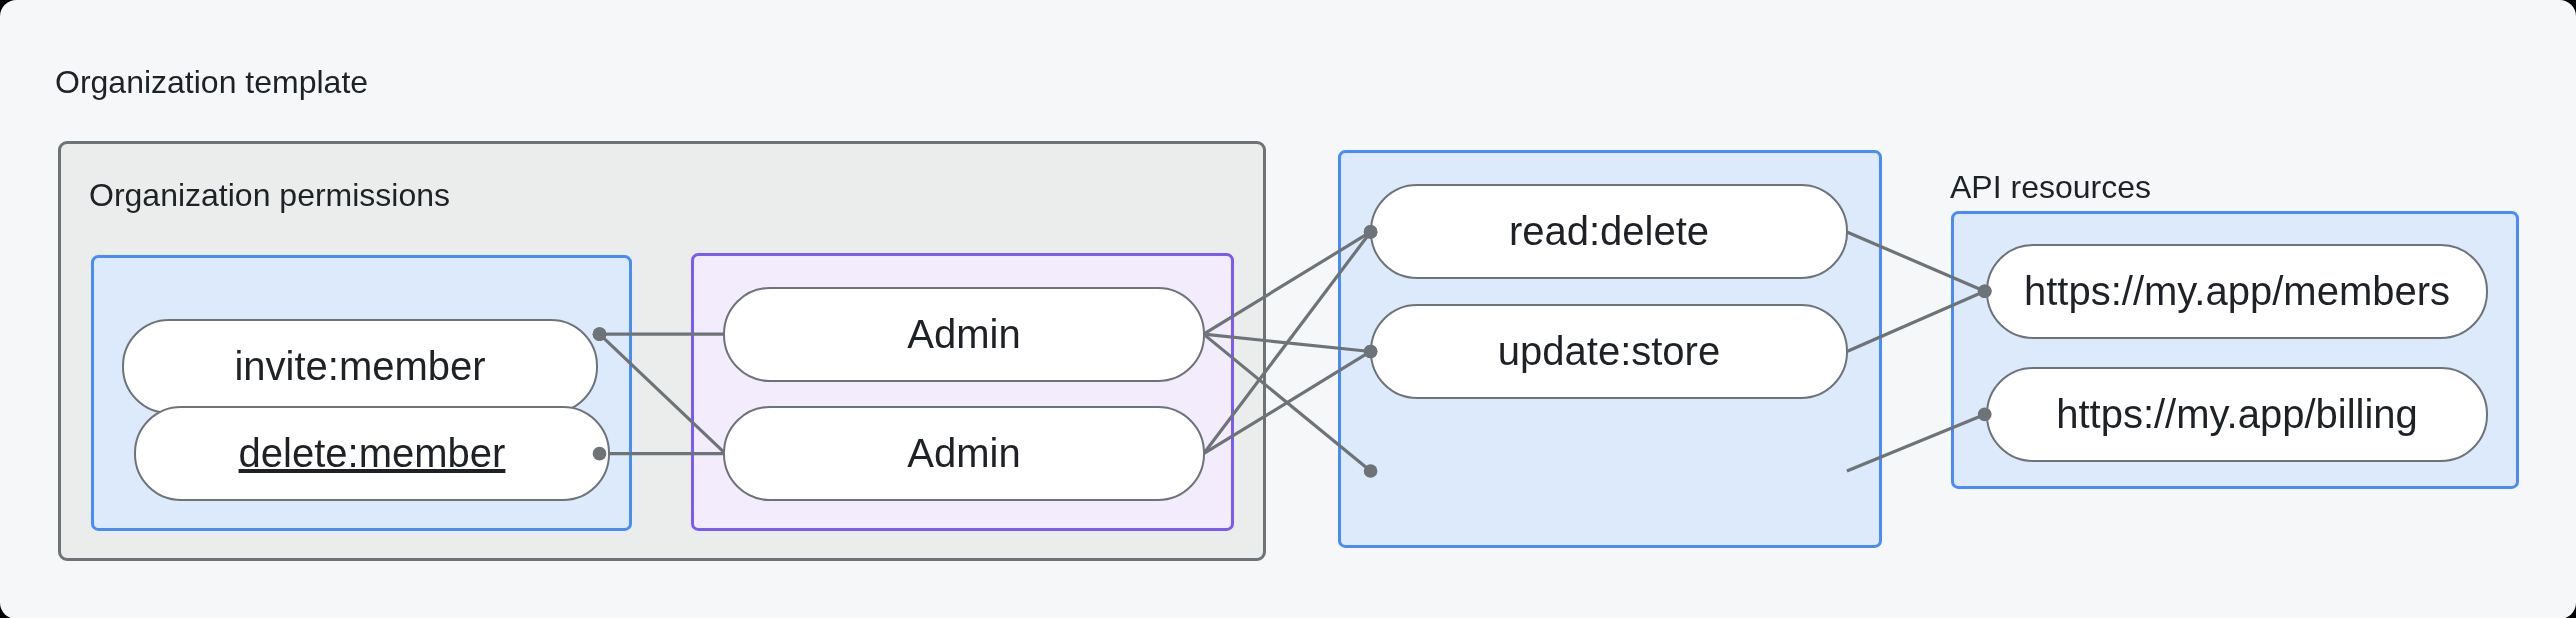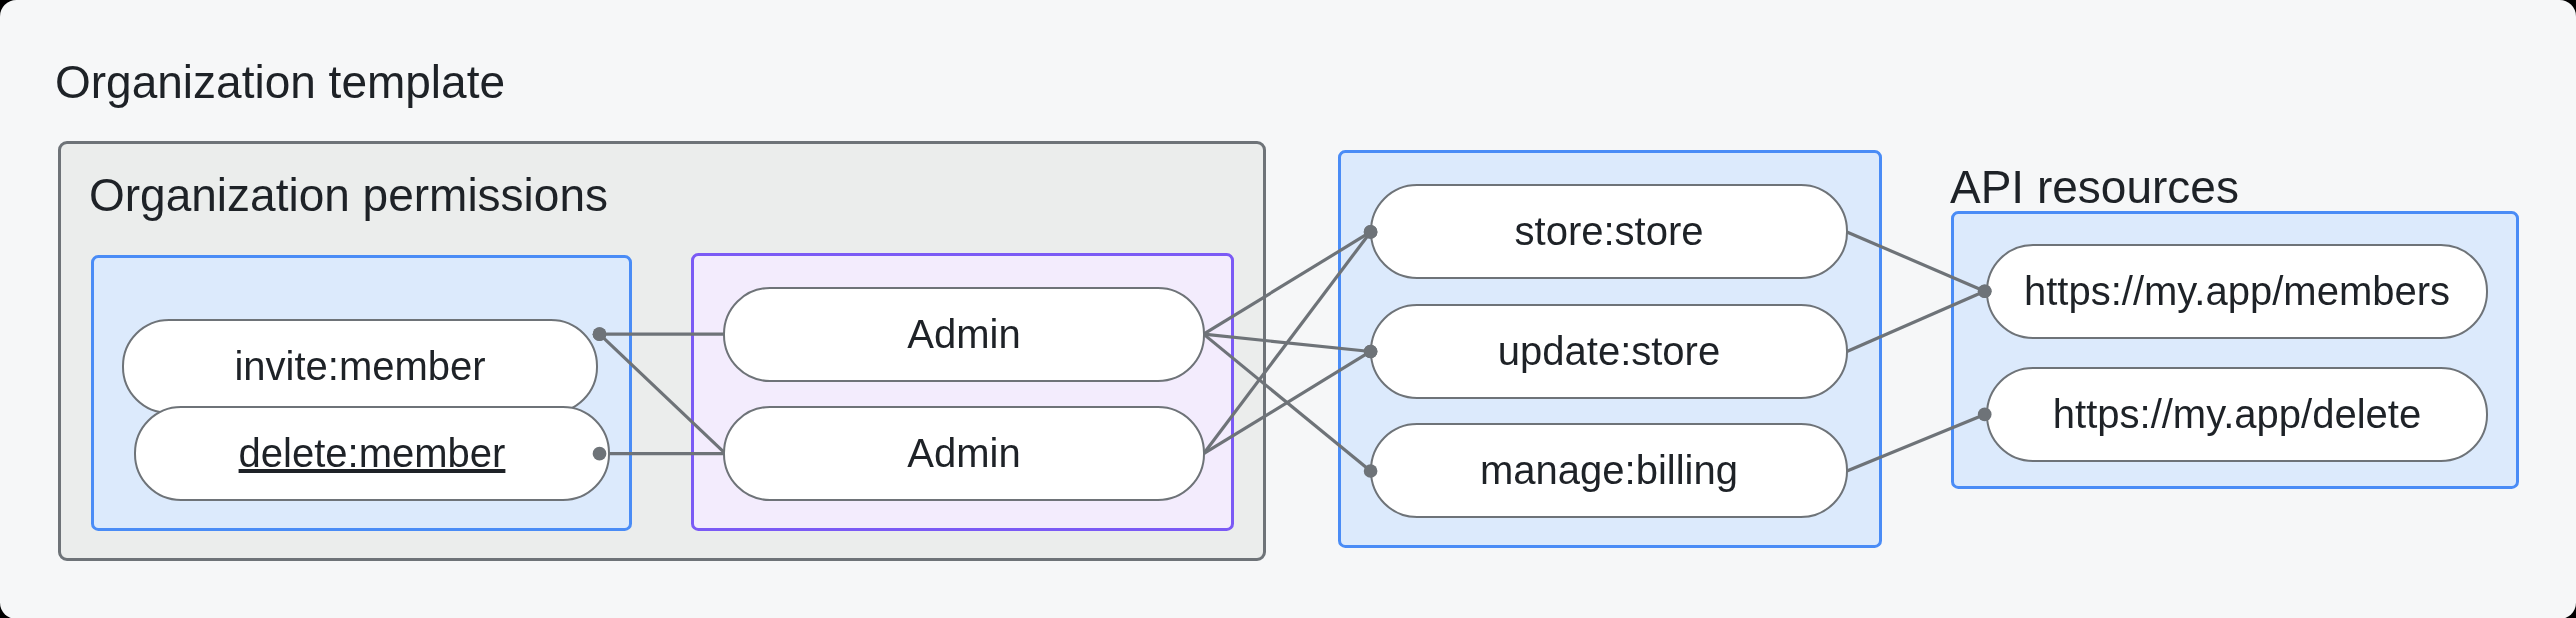--- a/index.html
+++ b/index.html
@@ -11,21 +11,21 @@
   #canvas {
     position: relative;
     width: 2576px;
     height: 619px;
     background: #f6f7f8;
     border-radius: 16.4px;
     overflow: hidden;
   }
   .group-label {
     position: absolute;
-    font-size: 46px;
+    font-size: 32px;
     line-height: 40px;
     color: #1e2227;
     white-space: nowrap;
     letter-spacing: 0px;
   }
   .box {
     position: absolute;
     box-sizing: border-box;
   }
   .box.gray {
@@ -104,29 +104,28 @@
   <div class="group-label" style="left:1950px; top:135px;margin-top:32px;">API resources</div>
 
   <div class="pill" style="left:122px; top:287px; width:476px;margin-top:32px;">invite:member</div>
 
   <div class="pill" style="left:134px; top:406px; width:476px;text-decoration:underline;">delete:member</div>
 
   <div class="pill" style="left:723px; top:287px; width:482px;">Admin</div>
 
   <div class="pill" style="left:723px; top:406px; width:482px;">Admin</div>
 
-  <div class="pill" style="left:1370px; top:184px; width:478px;">store:store</div>
+  <div class="pill" style="left:1370px; top:184px; width:478px;">read:delete</div>
 
   <div class="pill" style="left:1370px; top:304px; width:478px;">update:store</div>
 
-  <div class="pill" style="left:1370px; top:423px; width:478px;">manage:billing</div>
 
   <div class="pill" style="left:1986px; top:244px; width:502px;">https://my.app/members</div>
 
-  <div class="pill" style="left:1986px; top:367px; width:502px;">https://my.app/delete</div>
+  <div class="pill" style="left:1986px; top:367px; width:502px;">https://my.app/billing</div>
 
 <svg id="dot-layer" viewBox="0 0 2823 678" style="position: absolute; left: 0px; top: 0px; width: 2576px; height: 619px; pointer-events: none;">
       <circle cx="657" cy="366" r="7.5" fill="#6e7378"></circle>
       <circle cx="657" cy="366" r="7.5" fill="#6e7378"></circle>
       <circle cx="657" cy="497" r="7.5" fill="#6e7378"></circle>
       <circle cx="1502" cy="254" r="7.5" fill="#6e7378"></circle>
       <circle cx="1502" cy="385" r="7.5" fill="#6e7378"></circle>
       <circle cx="1502" cy="516" r="7.5" fill="#6e7378"></circle>
       <circle cx="1502" cy="254" r="7.5" fill="#6e7378"></circle>
       <circle cx="1502" cy="385" r="7.5" fill="#6e7378"></circle>

